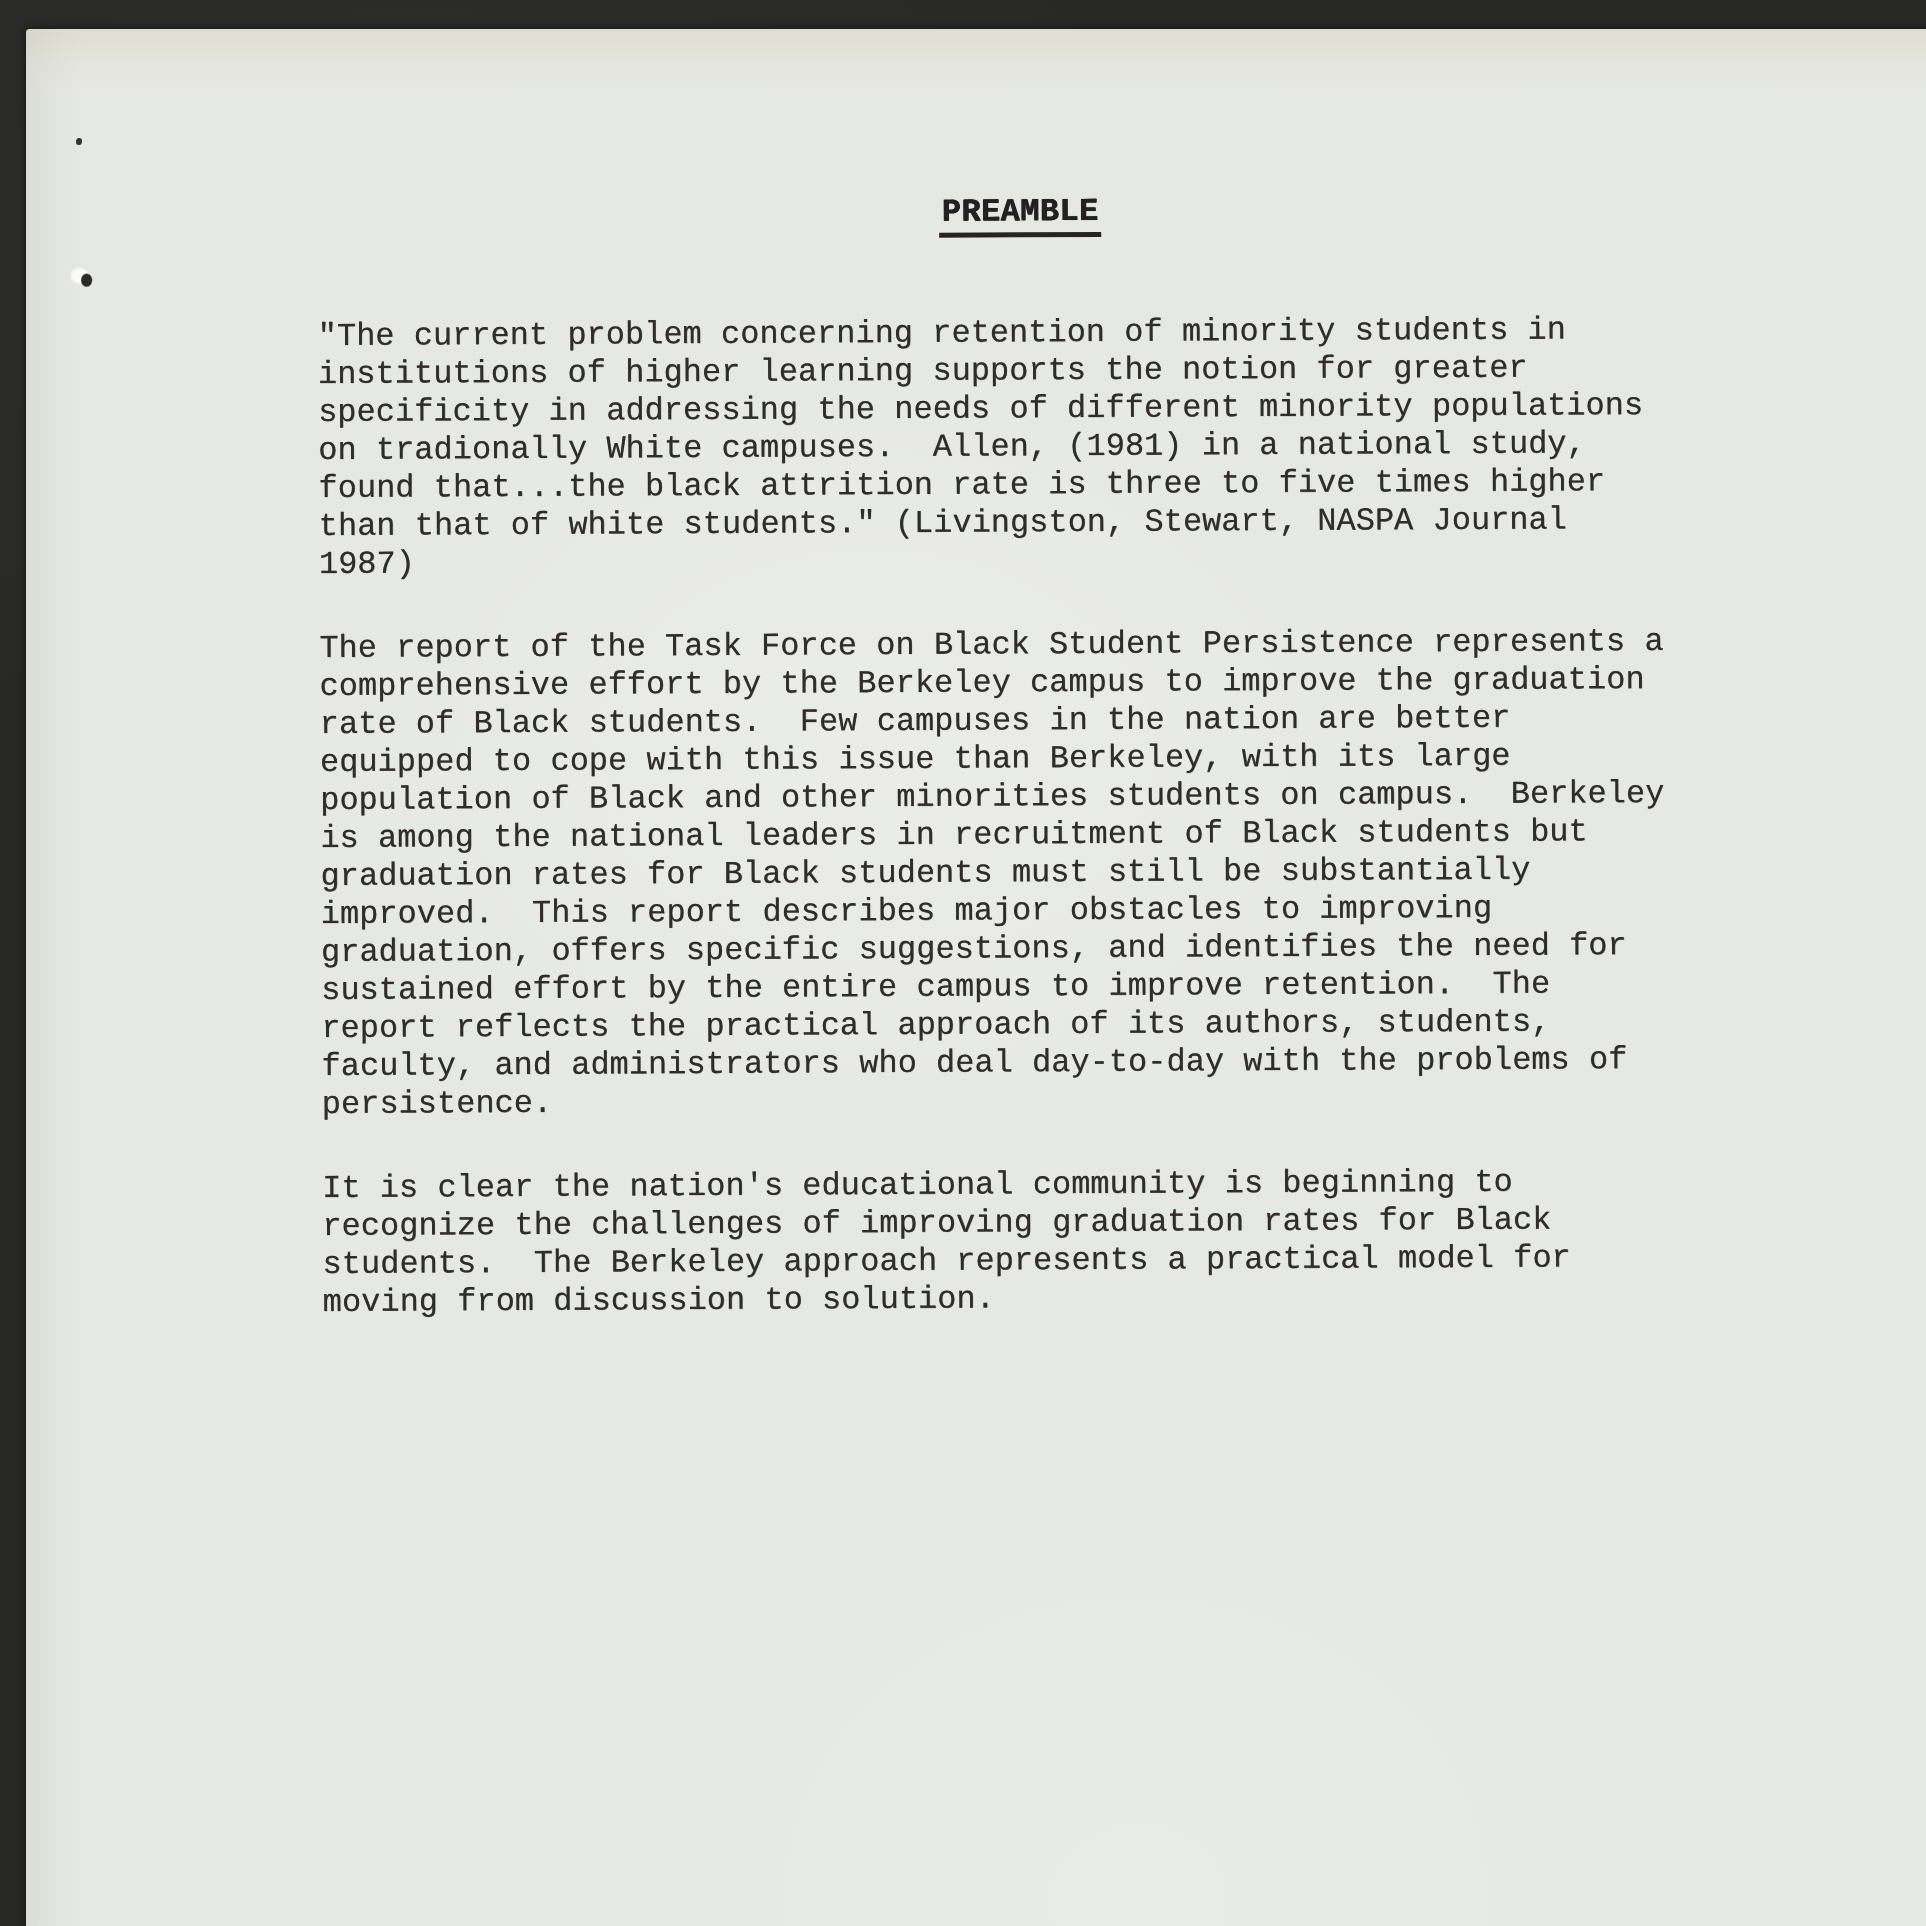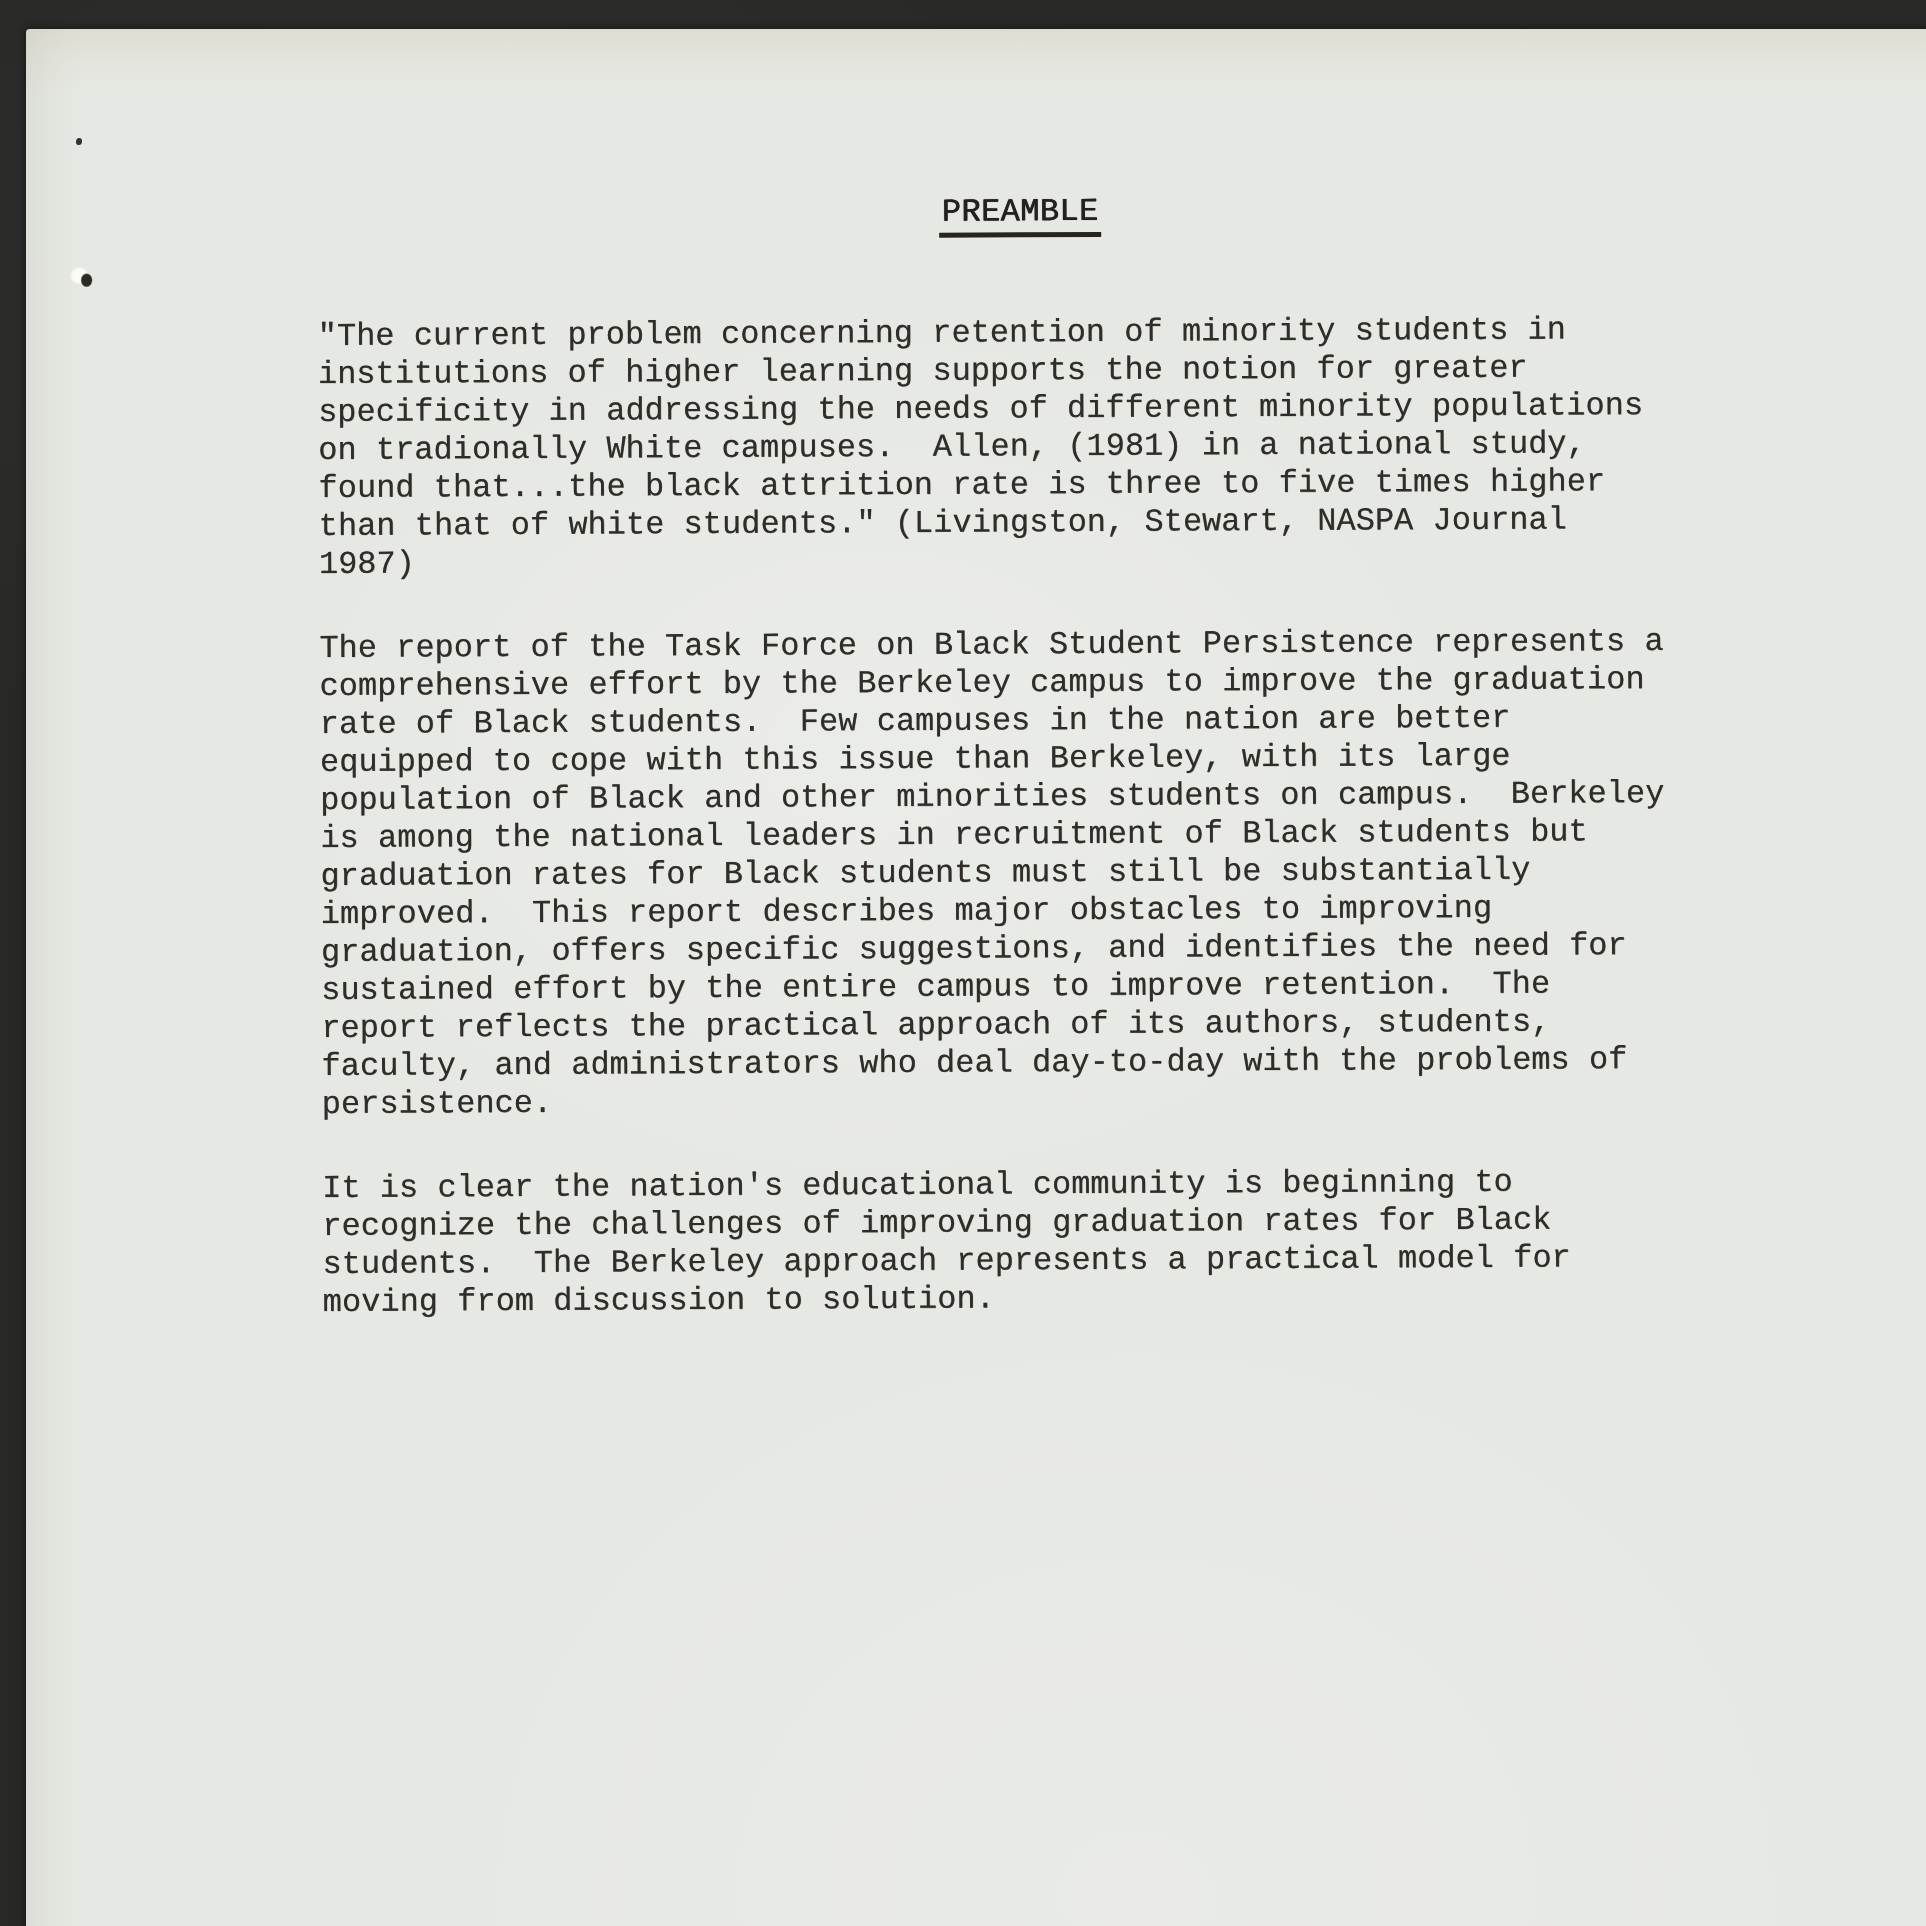--- a/index.html
+++ b/index.html
@@ -53,21 +53,21 @@
     color: #2f2d29;
   }
   .title-row {
     margin: 0 0 77px 0;
     text-align: center;
     font-size: 32px;
     line-height: 32px;
   }
   .title-text {
     display: inline-block;
-    font-weight: normal;
+    font-weight: bold;
     color: #232120;
     letter-spacing: 0.4px;
     padding: 0 2.3px 3.9px 2.3px;
     border-bottom: 5px solid #27241f;
     text-shadow:
       0.6px 0 0 #232120,
       0 0 1px rgba(35,33,31,0.55);
   }
   .para {
     margin: 0 0 46px 0;

